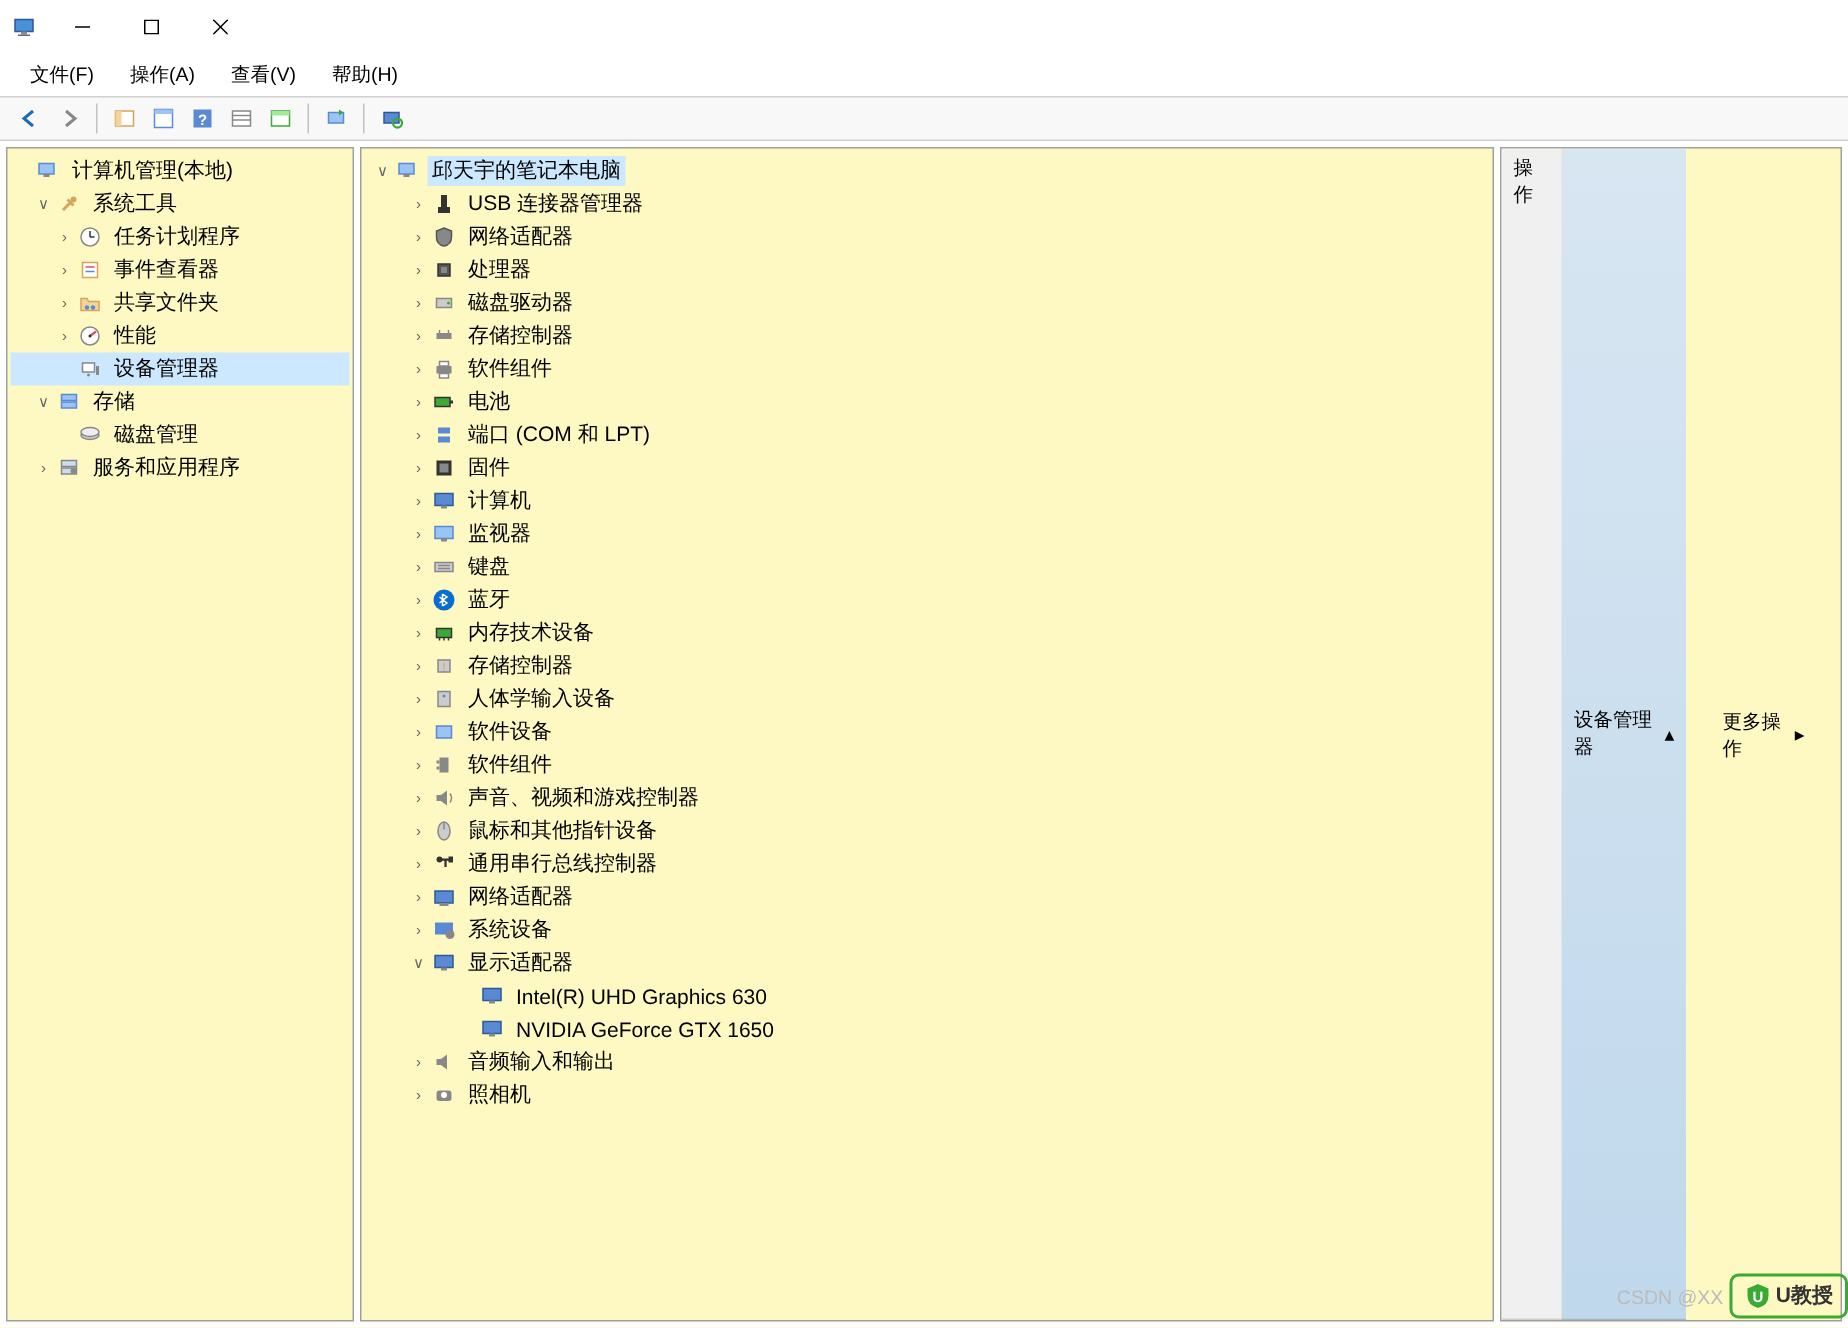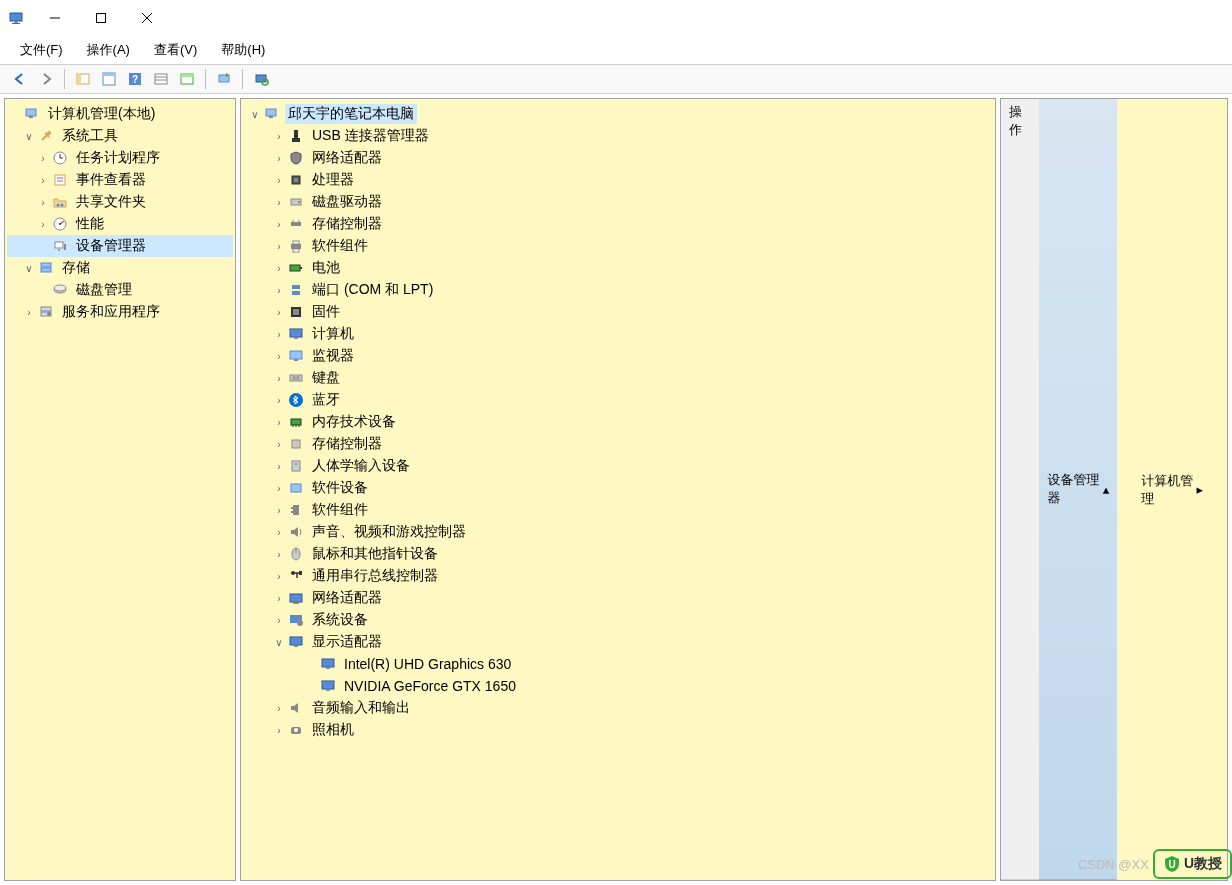--- a/index.html
+++ b/index.html
@@ -555,21 +555,21 @@
     </div>
   </div>
 
   <div class="panel right-panel">
     <div class="right-header">操作</div>
     <div class="right-group">
       <span>设备管理器</span>
       <span>▴</span>
     </div>
     <div class="right-action">
-      <span>计算机管理</span>
+      <span>更多操作</span>
       <span>▸</span>
     </div>
   </div>
 
 </div>
 
 <div class="watermark">
   <span>CSDN @XX</span>
   <span class="watermark-logo">
     <svg width="18" height="18">

